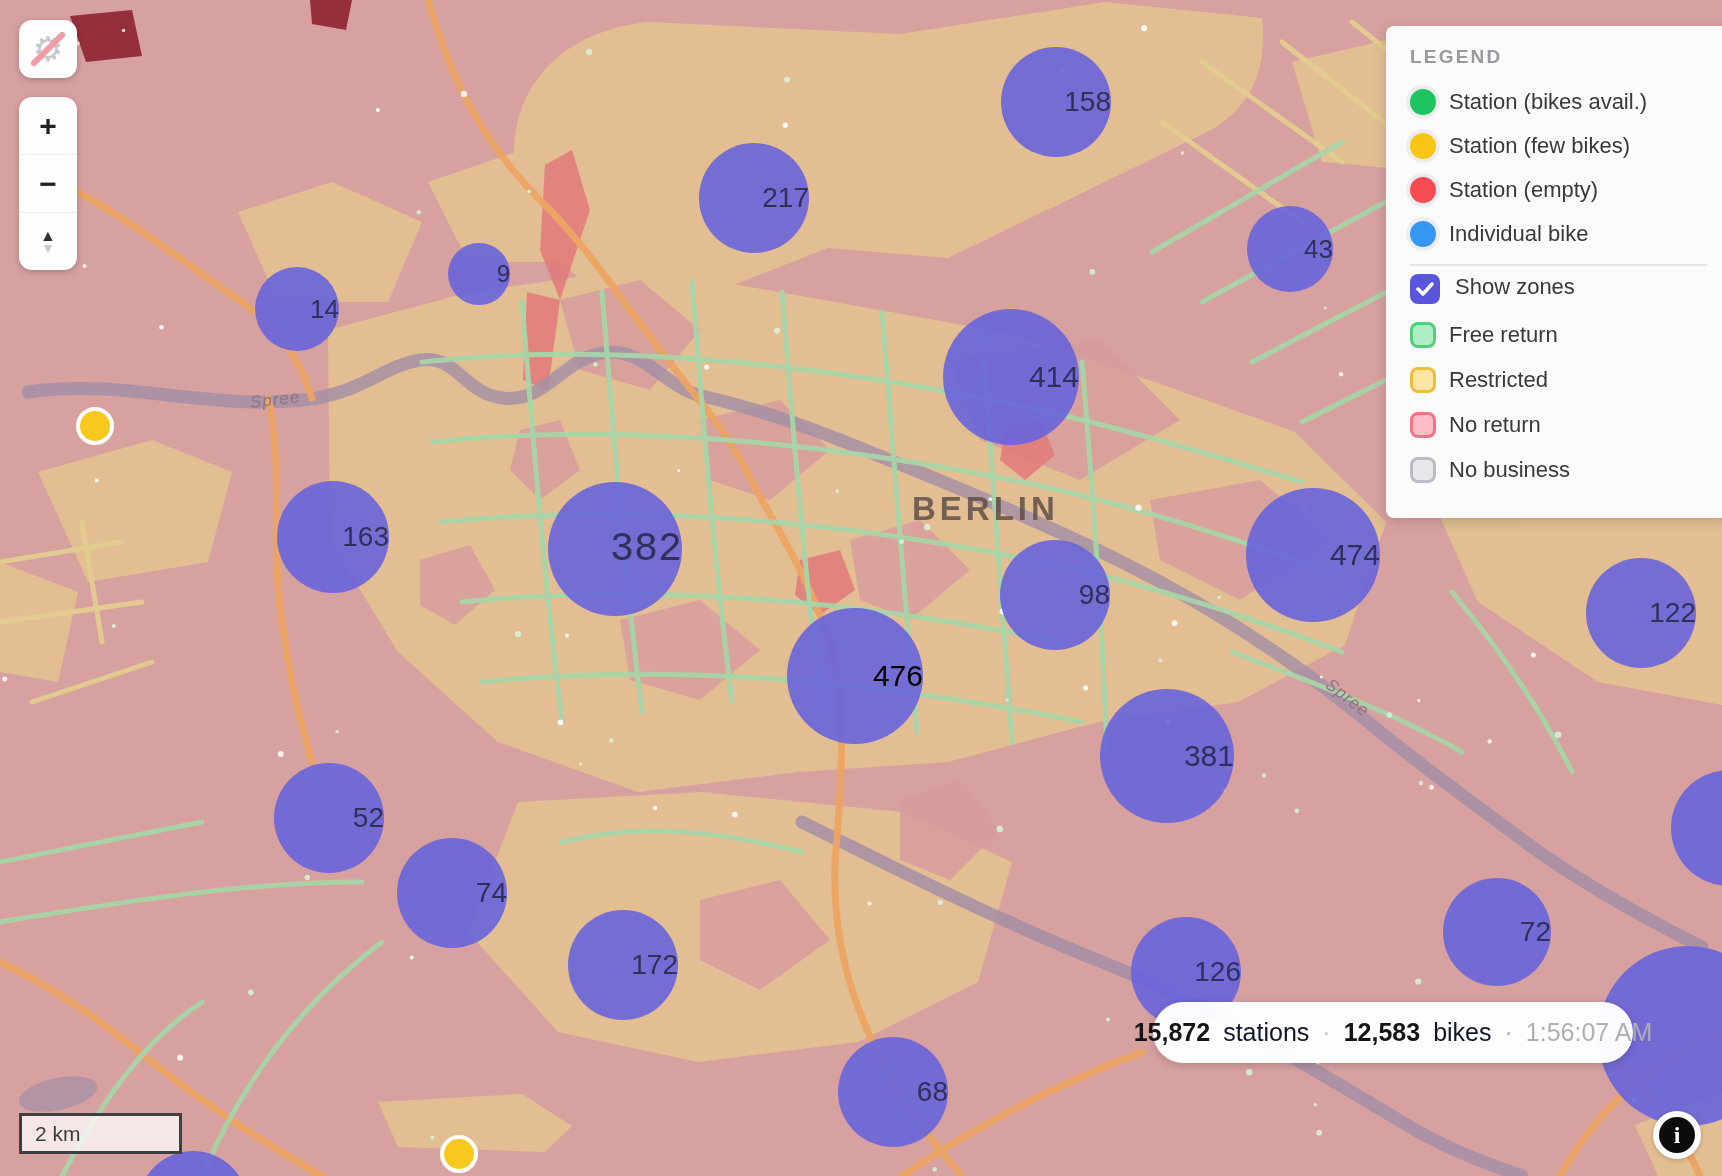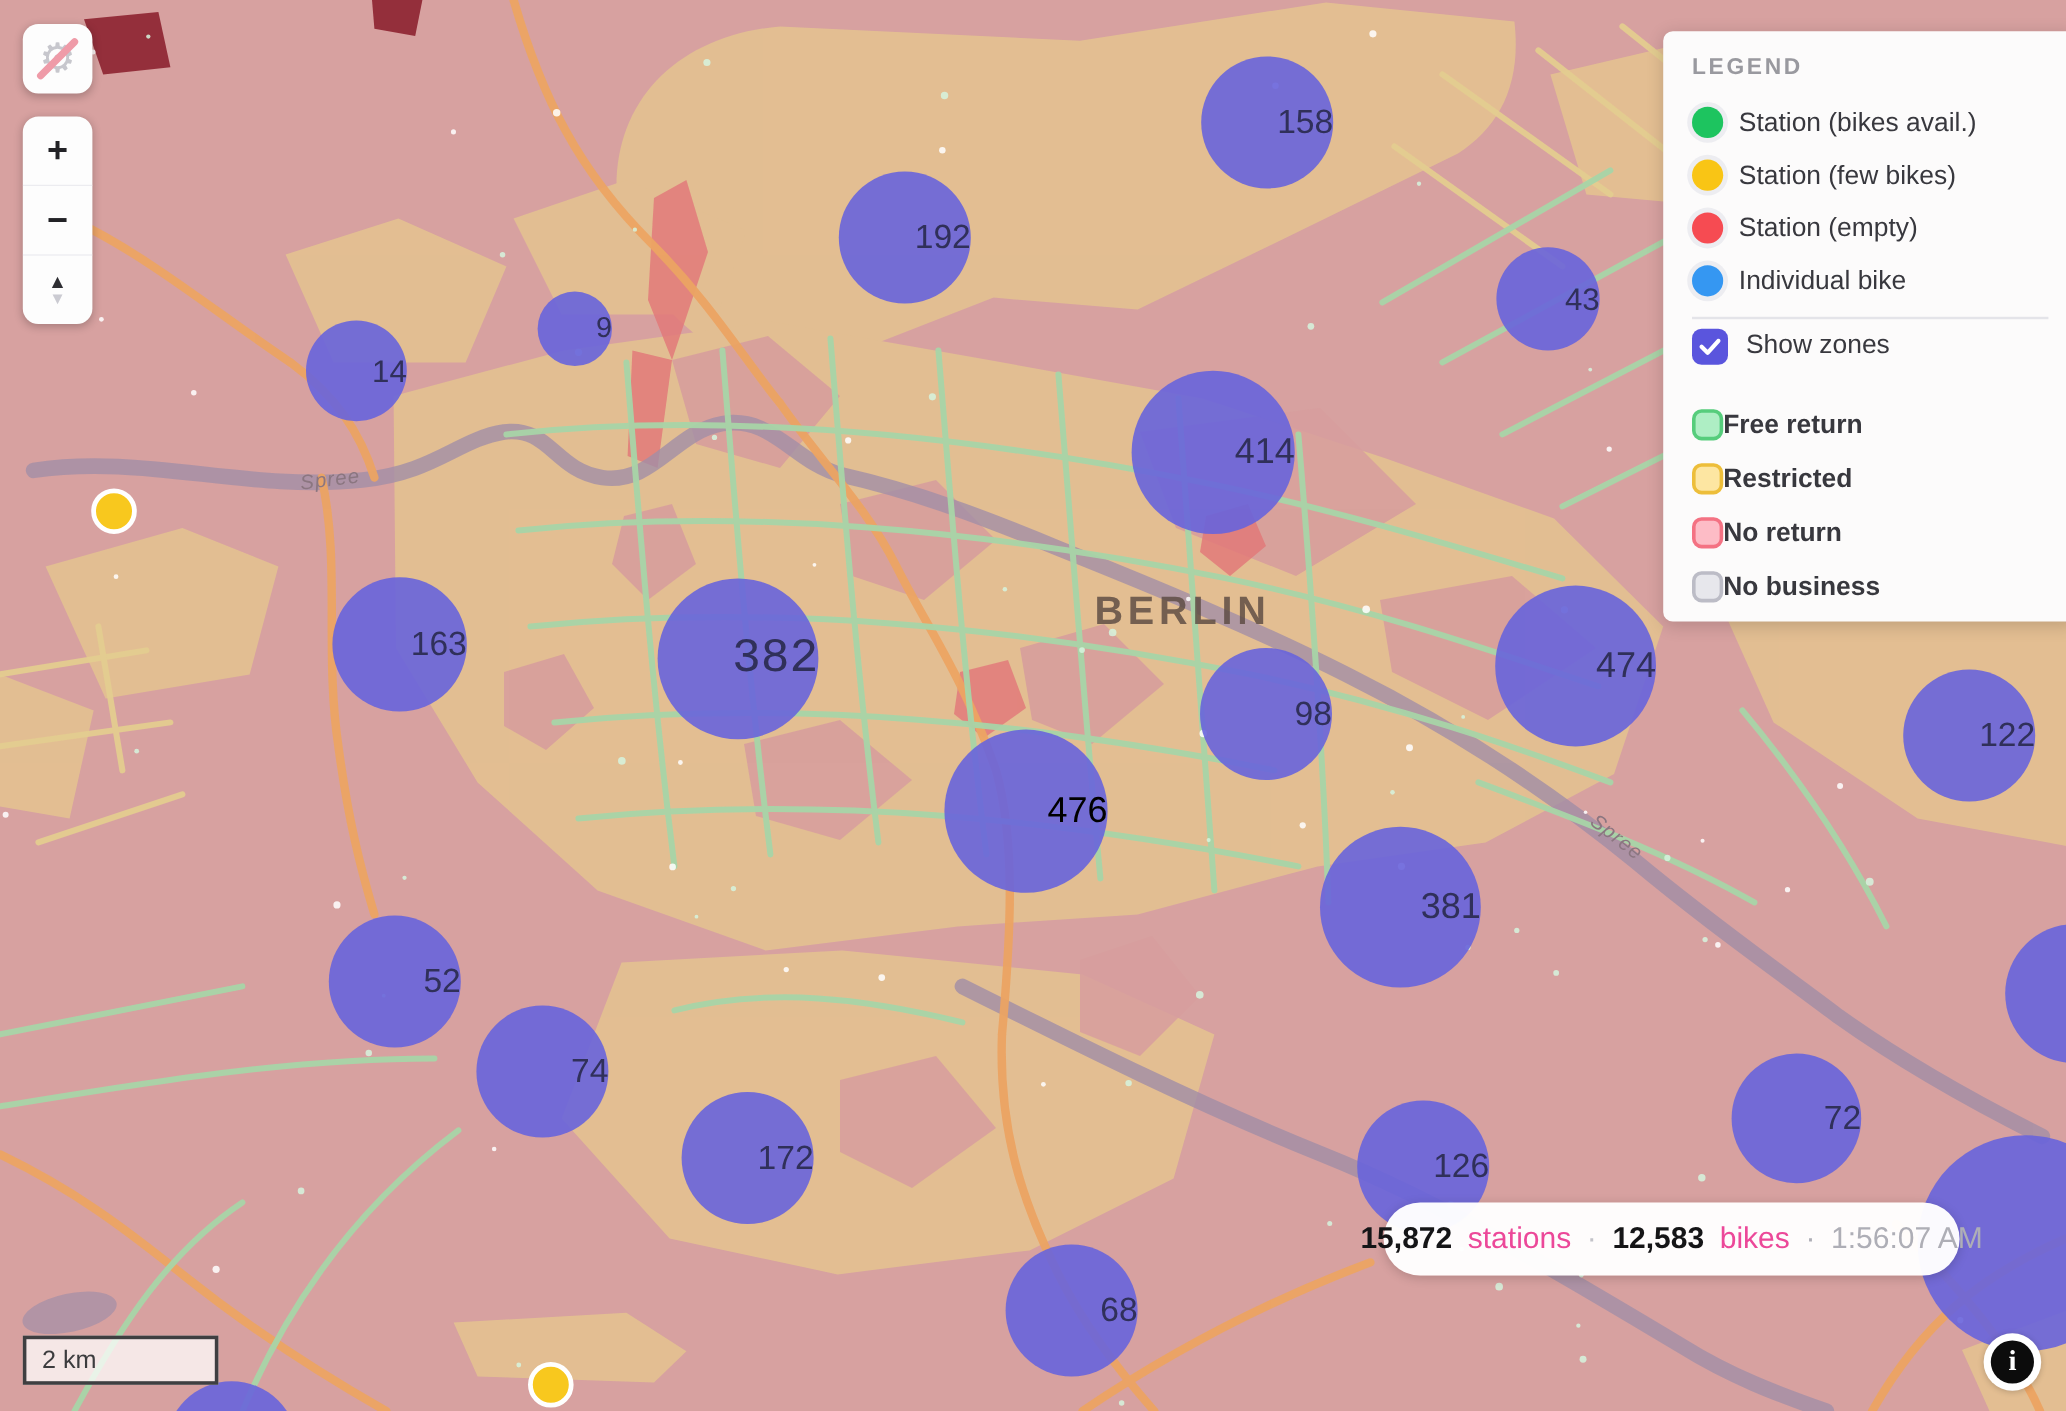--- a/index.html
+++ b/index.html
@@ -46,31 +46,31 @@
     background:#fcfbfb;border-radius:8px;box-shadow:0 3px 14px rgba(0,0,0,.16);
     padding:20px 24px 16px 24px;box-sizing:border-box;
   }
   .legend-title{font-size:19px;font-weight:700;letter-spacing:2.2px;color:#99999f;margin-bottom:12px;}
   .legend-row{height:44px;display:flex;align-items:center;gap:13px;}
   .legend-dot{width:26px;height:26px;border-radius:50%;box-shadow:0 0 0 4px #ededf1;flex:0 0 auto;}
   .legend-label{font-size:22px;color:#38383e;}
   .legend-divider{height:2px;background:#e4e4e9;margin:8px 0;border:none;}
   .show-zones-row{height:48px;display:flex;gap:15px;cursor:pointer;}
   .checkbox{width:30px;height:30px;border-radius:8px;display:flex;align-items:center;justify-content:center;flex:0 0 auto;cursor:pointer;}
-  .zone-row{height:45px;display:flex;align-items:flex-end;gap:0;font-weight:bold;}
+  .zone-row{height:45px;display:flex;align-items:flex-start;gap:13px;}
   .zone-swatch{width:26px;height:26px;border-radius:8px;border:3px solid transparent;box-sizing:border-box;flex:0 0 auto;}
 
   
   .status-pill{
     position:absolute;left:1153px;top:1002px;width:480px;height:61px;z-index:22;
     background:rgba(255,255,255,.97);border-radius:31px;box-shadow:0 2px 9px rgba(0,0,0,.18);
     display:flex;align-items:center;justify-content:center;gap:13px;font-size:25px;white-space:nowrap;
   }
   .stat-value{font-weight:700;color:#151517;}
-  .stat-label{color:#ec4899;}
+  .stat-label{color:#0f172a;}
   .stat-dot{color:#c3c3c9;}
   .stat-time{color:#aeaeb6;}
 
   
   .scale-bar{
     position:absolute;left:19px;top:1113px;width:163px;height:41px;z-index:20;
     background:rgba(255,255,255,.74);border:3px solid #3f3f41;box-sizing:border-box;
     display:flex;align-items:center;padding-left:13px;font-size:21px;color:#3c3c3e;
   }
 
@@ -281,21 +281,21 @@
 
   <div class="city-label">BERLIN</div>
   <div class="river-label west">Spree</div>
   <div class="river-label east">Spree</div>
 
   <div id="clusters">
       <div class="cluster" style="left: 1001px; top: 47px; height: 110px; width: 110px; background: rgba(104, 100, 219, 0.9);">
         <span class="cluster-count" style="font-size: 28px; color: rgb(48, 48, 90);">158</span>
       </div>
       <div class="cluster" style="left: 699px; top: 143px; height: 110px; width: 110px; background: rgba(104, 100, 219, 0.9);">
-        <span class="cluster-count" style="font-size: 28px; color: rgb(48, 48, 90);">192</span>
+        <span class="cluster-count" style="font-size: 28px; color: rgb(48, 48, 90);">217</span>
       </div>
       <div class="cluster" style="left: 1247px; top: 206px; height: 86px; width: 86px; background: rgba(104, 100, 219, 0.9);">
         <span class="cluster-count" style="font-size: 26px; color: rgb(48, 48, 90);">43</span>
       </div>
       <div class="cluster" style="left: 448px; top: 243px; height: 62px; width: 62px; background: rgba(104, 100, 219, 0.9);">
         <span class="cluster-count" style="font-size: 24px; color: rgb(48, 48, 90);">9</span>
       </div>
       <div class="cluster" style="left: 255px; top: 267px; height: 84px; width: 84px; background: rgba(104, 100, 219, 0.9);">
         <span class="cluster-count" style="font-size: 26px; color: rgb(48, 48, 90);">14</span>
       </div>

